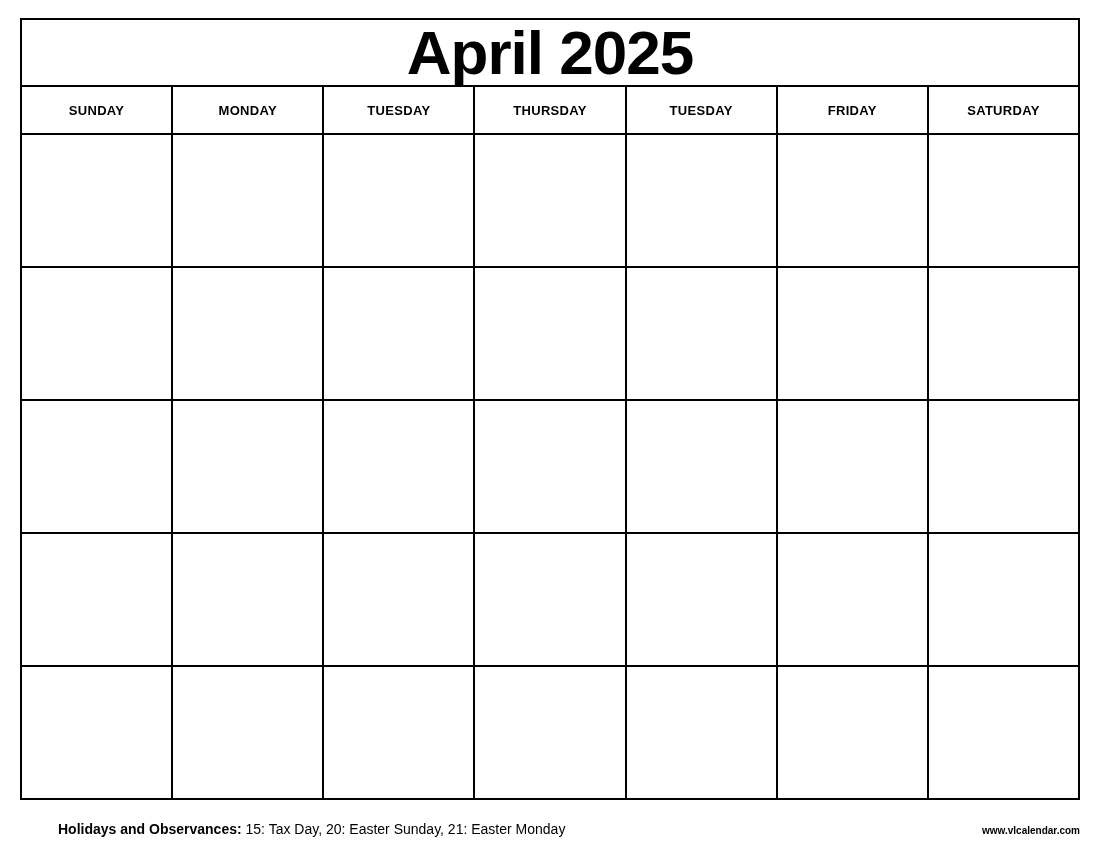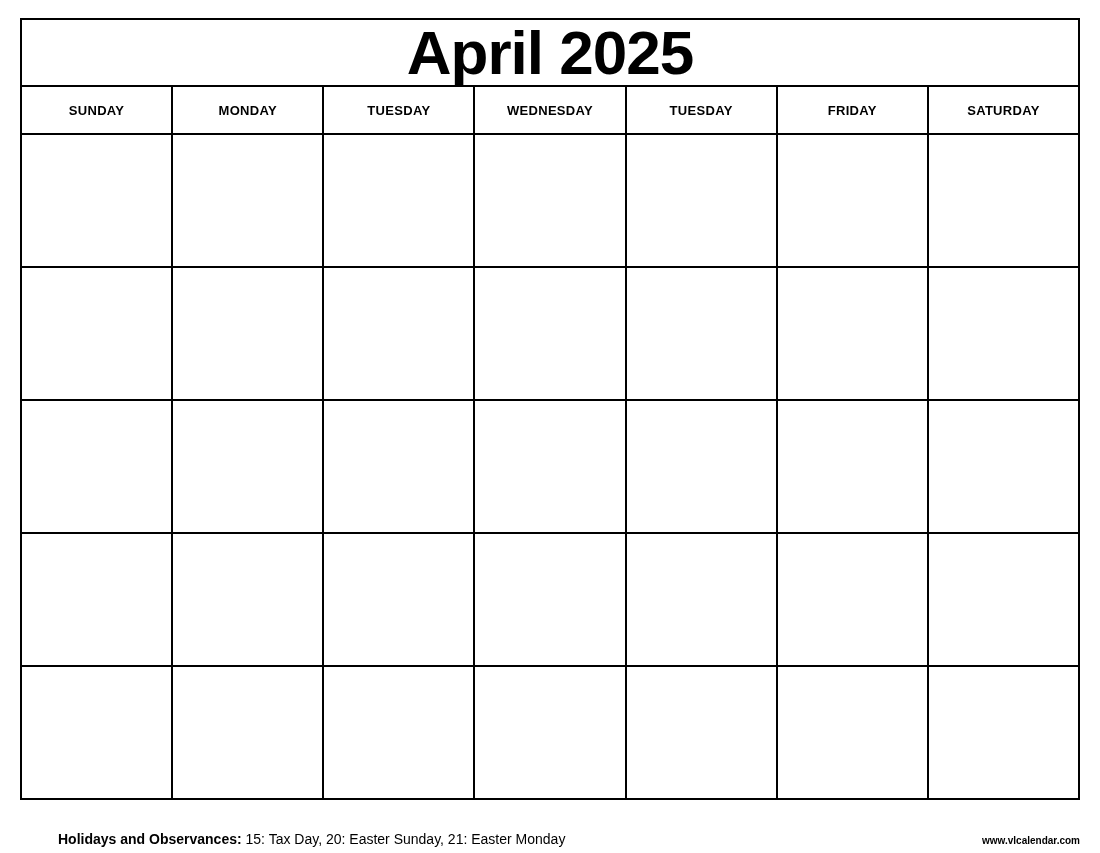--- a/index.html
+++ b/index.html
@@ -65,21 +65,21 @@
 
   .day-num {
     font-size: 15px;
     padding: 3px 0 0 5px;
   }
 
   .footer {
     position: absolute;
     left: 20px;
     right: 20px;
-    bottom: 6px;
+    bottom: 16px;
     display: flex;
     align-items: baseline;
     justify-content: space-between;
     font-size: 14px;
     padding-left: 38px;
   }
 
   .footer-left {
     white-space: nowrap;
   }
@@ -103,21 +103,21 @@
     <tbody>
       <tr>
         <td class="title-cell" colspan="7">
           <div class="title-text">April 2025</div>
         </td>
       </tr>
       <tr>
         <th class="dow">SUNDAY</th>
         <th class="dow">MONDAY</th>
         <th class="dow">TUESDAY</th>
-        <th class="dow">WEDNESDAY</th>
+        <th class="dow">THURSDAY</th>
         <th class="dow">TUESDAY</th>
         <th class="dow">FRIDAY</th>
         <th class="dow">SATURDAY</th>
       </tr>
 
       <tr>
         <td class="day-cell">
             <div class="day-num"></div>
           </td>
         <td class="day-cell">

